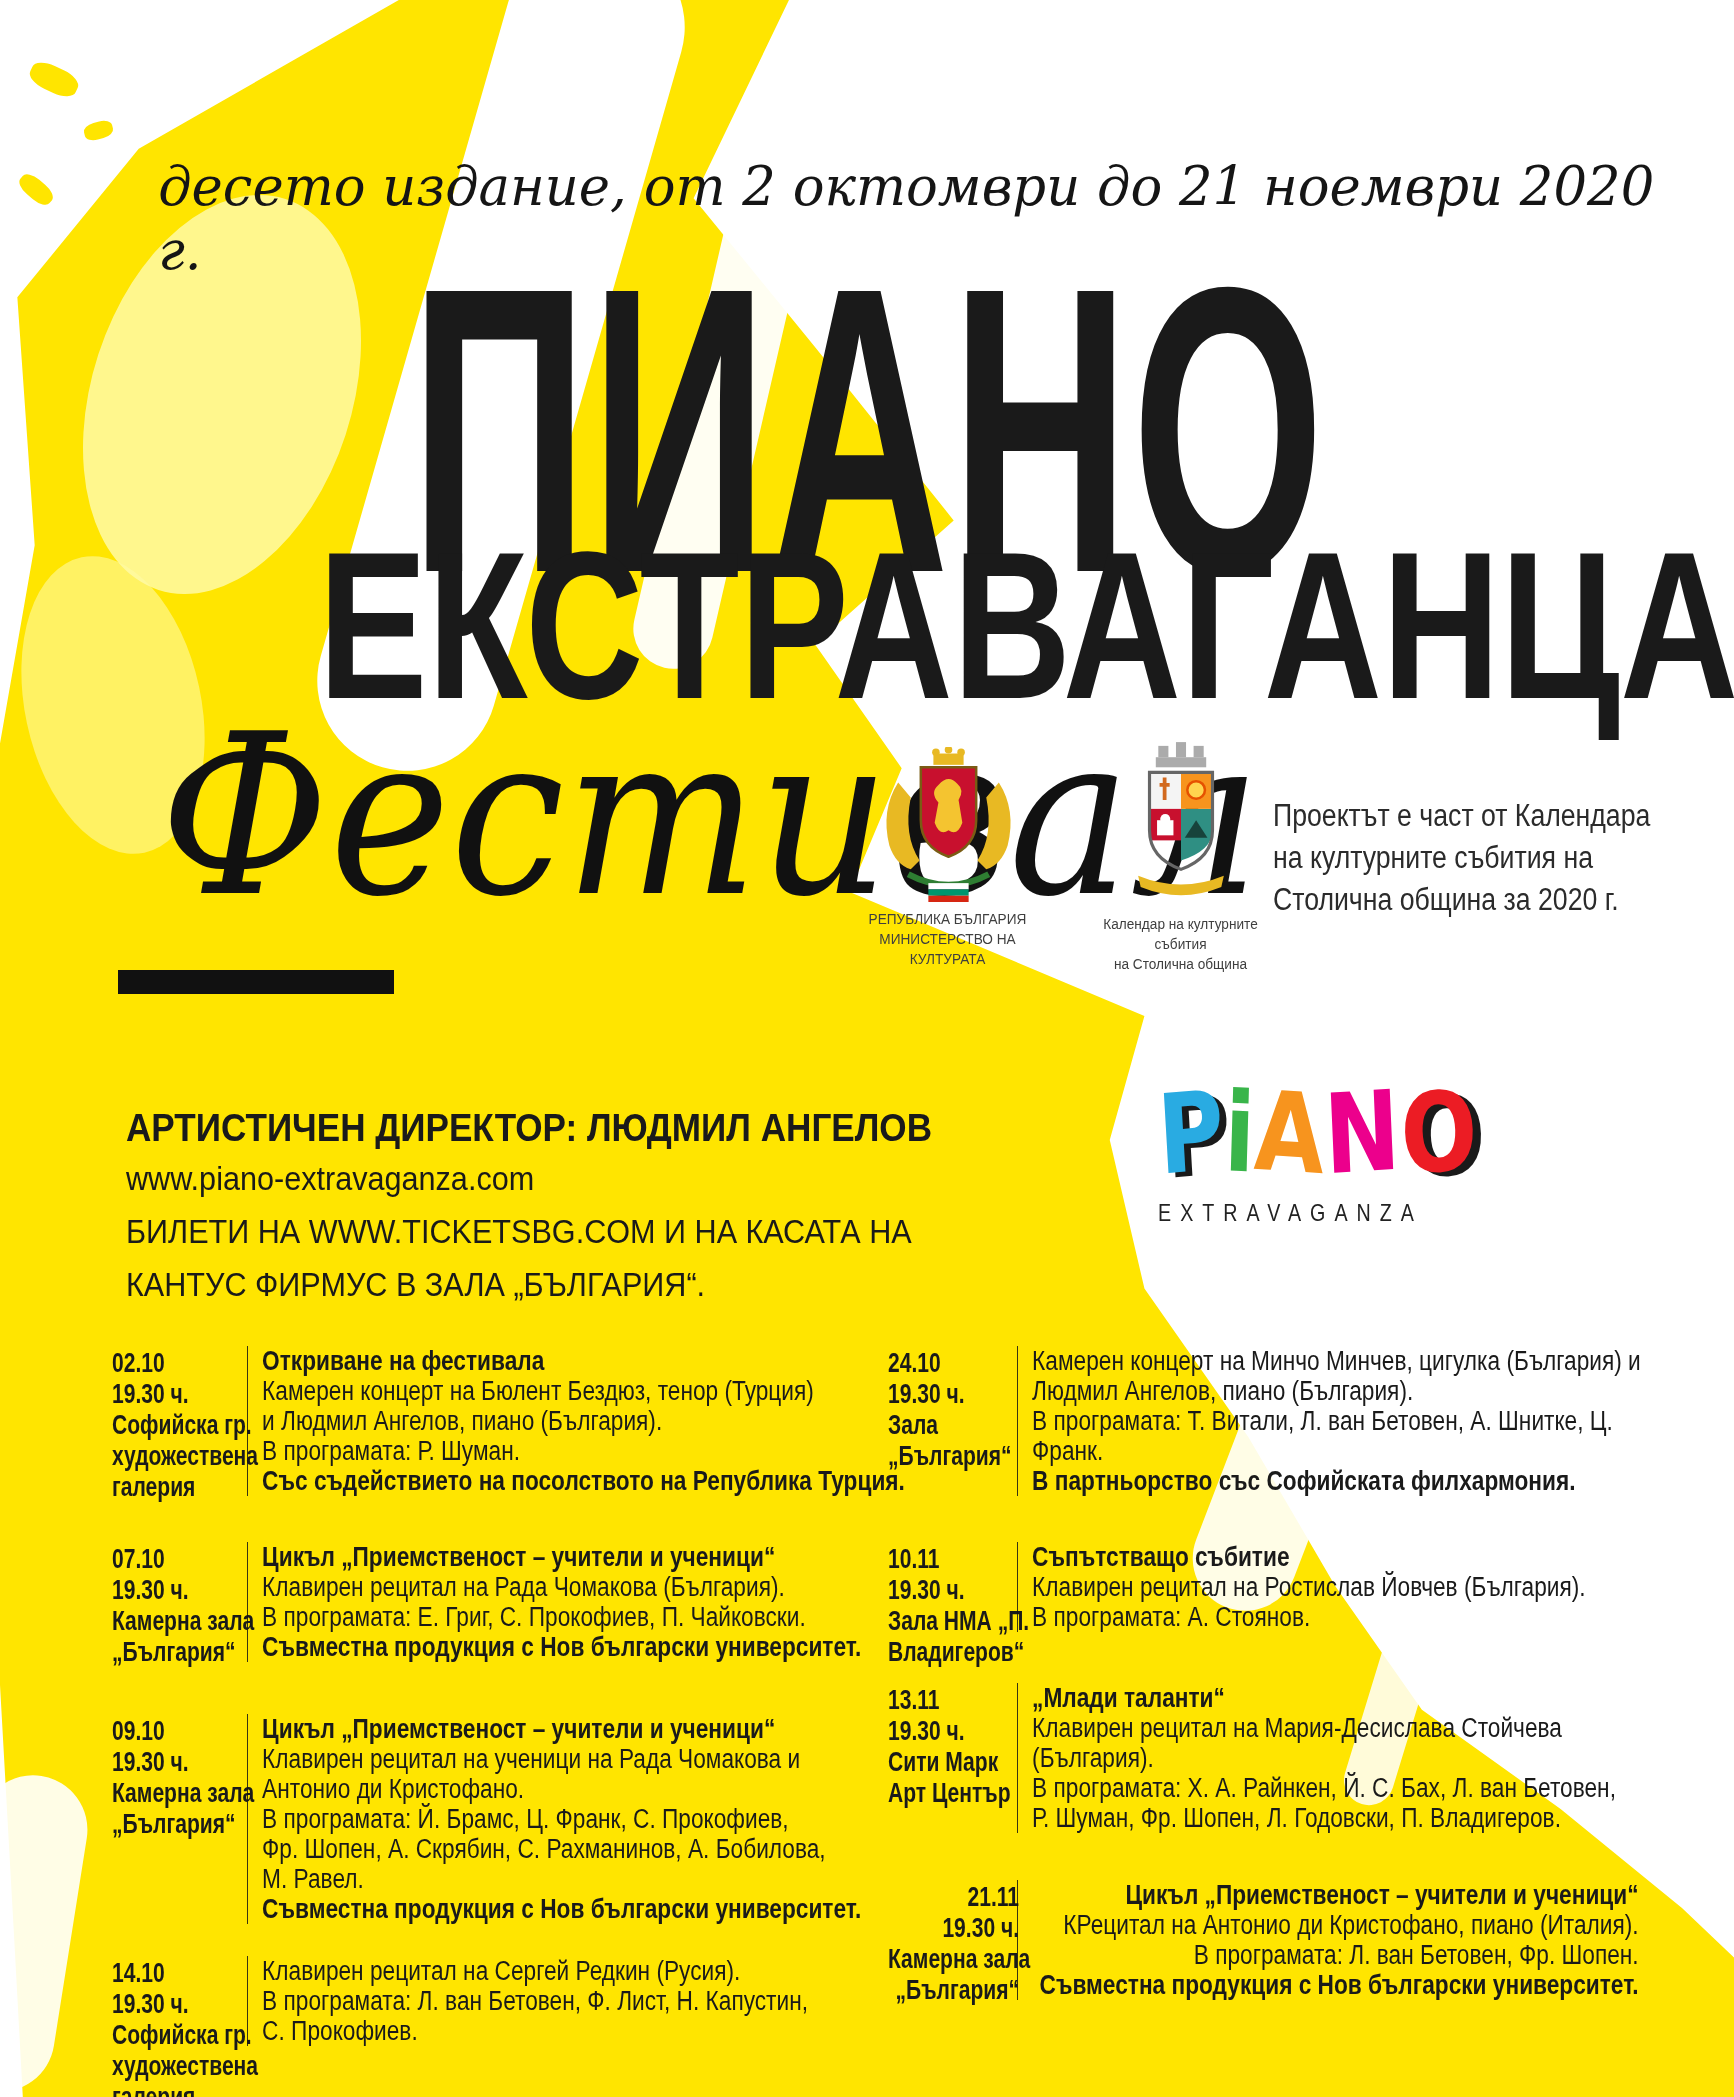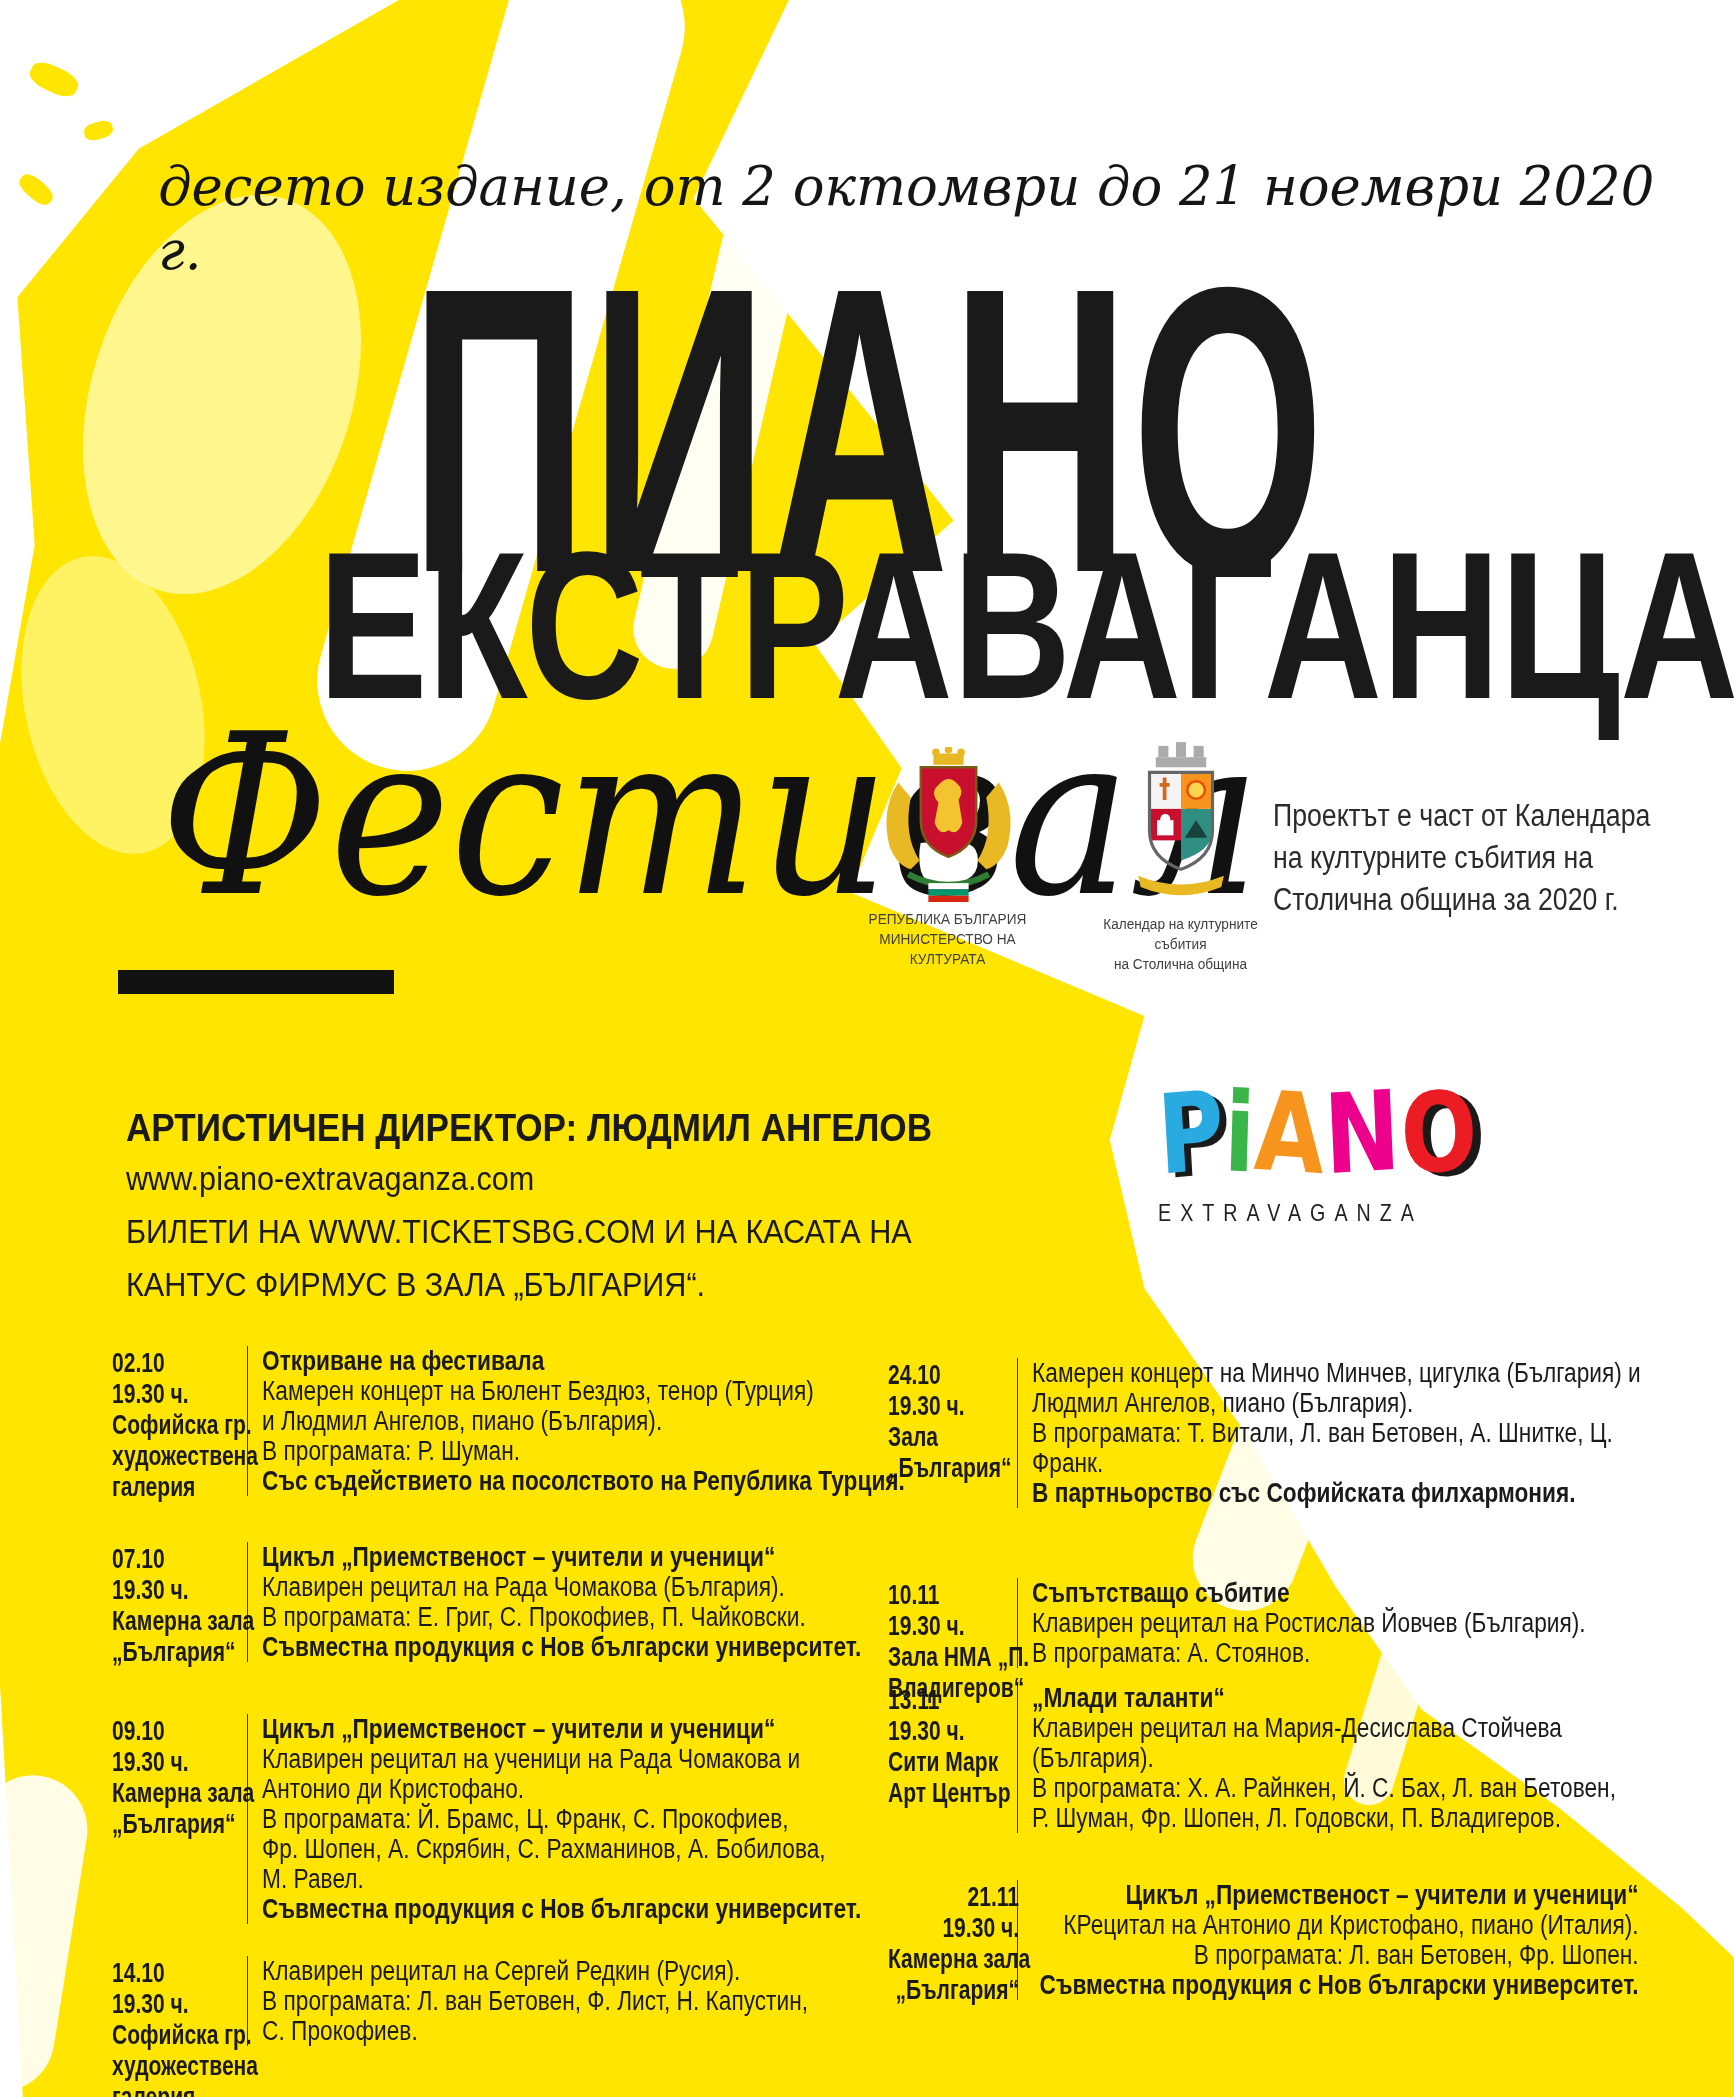--- a/index.html
+++ b/index.html
@@ -207,36 +207,36 @@
           <div class="b">Софийска гр.</div>
           <div class="b">художествена</div>
           <div class="b">галерия</div>
         </div>
     <div class="ev-body">
           <div>Клавирен рецитал на Сергей Редкин (Русия).</div>
           <div>В програмата: Л. ван Бетовен, Ф. Лист, Н. Капустин,</div>
           <div>С. Прокофиев.</div>
         </div>
   </div>
-      <div class="event ev-right" style="top: 1346px; margin-top: 12px;">
+      <div class="event ev-right" style="top: 1346px;">
     <div class="ev-date">
           <div class="b">24.10</div>
           <div class="b">19.30 ч.</div>
           <div class="b">Зала</div>
           <div class="b">„България“</div>
         </div>
     <div class="ev-body">
           <div>Камерен концерт на Минчо Минчев, цигулка (България) и</div>
           <div>Людмил Ангелов, пиано (България).</div>
           <div>В програмата: Т. Витали, Л. ван Бетовен, А. Шнитке, Ц.</div>
           <div>Франк.</div>
           <div class="b">В партньорство със Софийската филхармония.</div>
         </div>
   </div>
-      <div class="event ev-right" style="top: 1542px; margin-top: 36px;">
+      <div class="event ev-right" style="top: 1542px;">
     <div class="ev-date">
           <div class="b">10.11</div>
           <div class="b">19.30 ч.</div>
           <div class="b">Зала НМА „П.</div>
           <div class="b">Владигеров“</div>
         </div>
     <div class="ev-body">
           <div class="b">Съпътстващо събитие</div>
           <div>Клавирен рецитал на Ростислав Йовчев (България).</div>
           <div>В програмата: А. Стоянов.</div>

